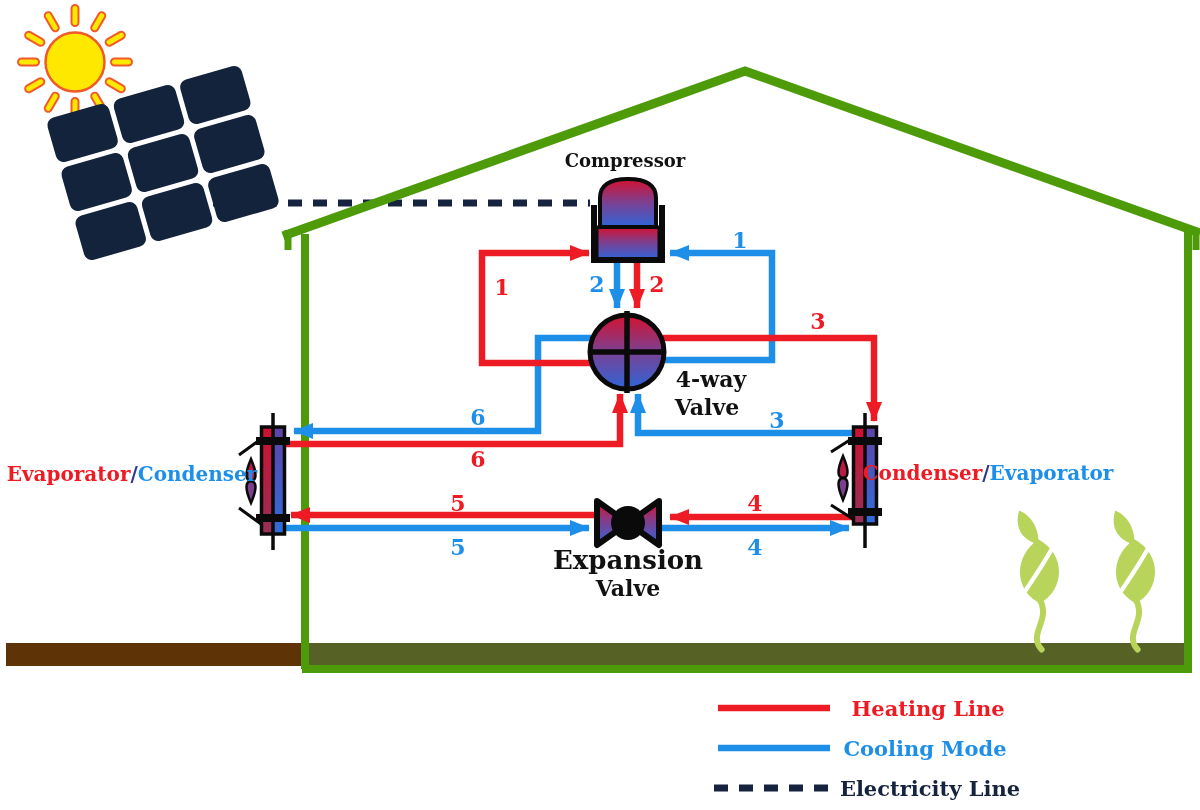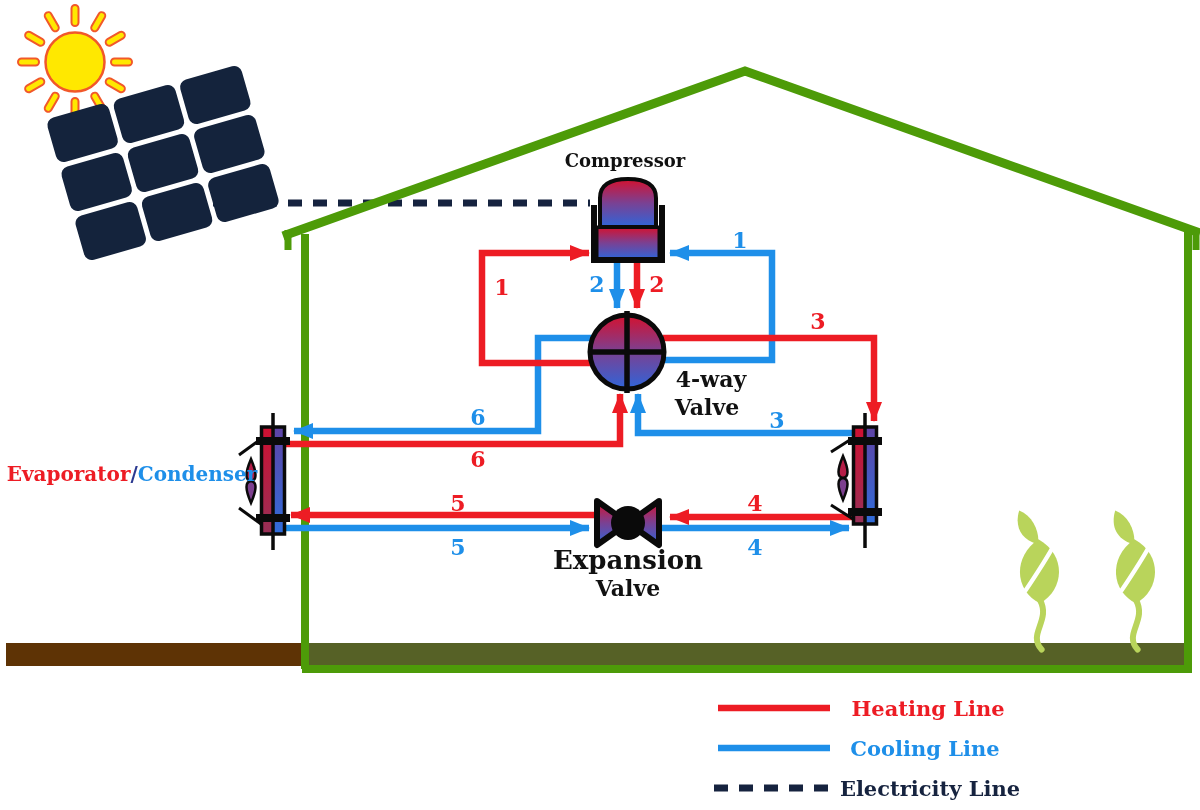--- a/index.html
+++ b/index.html
@@ -217,32 +217,33 @@
 <span class="lbl" style="left:625px;top:161px;font-size:18px;">Compressor</span>
 
 <span class="lbl" style="left:711px;top:379px;font-size:22px;text-align:right;">4-way</span>
 <span class="lbl" style="left:707px;top:407px;font-size:22px;">Valve</span>
 
 <span class="lbl" style="left:628px;top:560px;font-size:26px;">Expansion</span>
 <span class="lbl" style="left:628px;top:588px;font-size:22px;">Valve</span>
 
 <span class="lbl" style="left:124px;top:474px;font-size:20px;margin-left:8px;"><span class="c-heat">Evaporator</span><span class="c-slash">/</span><span class="c-cool">Condenser</span></span>
 
+<span class="lbl" style="left:988px;top:473px;font-size:20px;"><span class="c-heat">Condenser</span><span class="c-slash">/</span><span class="c-cool">Evaporator</span></span>
 
 <span class="lbl num c-heat" style="left:502px;top:287px;">1</span>
 <span class="lbl num c-heat" style="left:657px;top:284px;">2</span>
 <span class="lbl num c-heat" style="left:818px;top:321px;">3</span>
 <span class="lbl num c-heat" style="left:755px;top:503px;">4</span>
 <span class="lbl num c-heat" style="left:458px;top:503px;">5</span>
 <span class="lbl num c-heat" style="left:478px;top:459px;">6</span>
 
 <span class="lbl num c-cool" style="left:740px;top:240px;">1</span>
 <span class="lbl num c-cool" style="left:597px;top:284px;">2</span>
 <span class="lbl num c-cool" style="left:777px;top:420px;">3</span>
 <span class="lbl num c-cool" style="left:755px;top:547px;">4</span>
 <span class="lbl num c-cool" style="left:458px;top:547px;">5</span>
 <span class="lbl num c-cool" style="left:478px;top:417px;">6</span>
 
 <span class="lbl c-heat" style="left:928px;top:708px;font-size:21px;">Heating Line</span>
-<span class="lbl c-cool" style="left:925px;top:748px;font-size:21px;">Cooling Line</span>
+<span class="lbl c-cool" style="left:925px;top:748px;font-size:21px;">Cooling Mode</span>
 <span class="lbl c-elec" style="left:930px;top:788px;font-size:21px;">Electricity Line</span>
 
 </div>
 
 </body></html>

